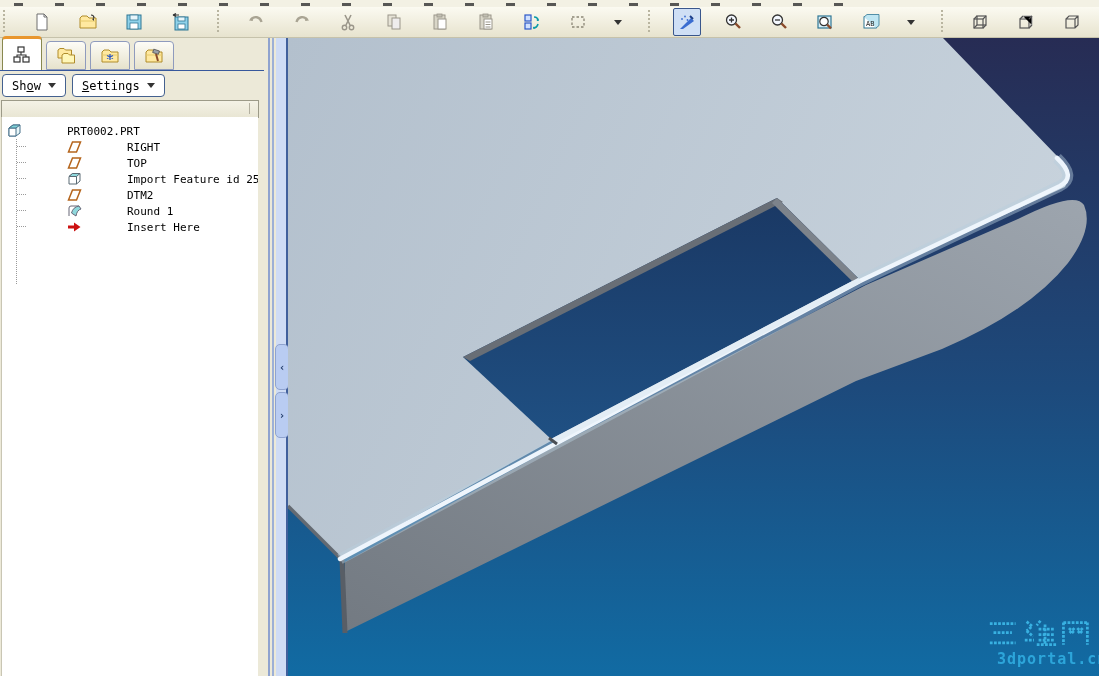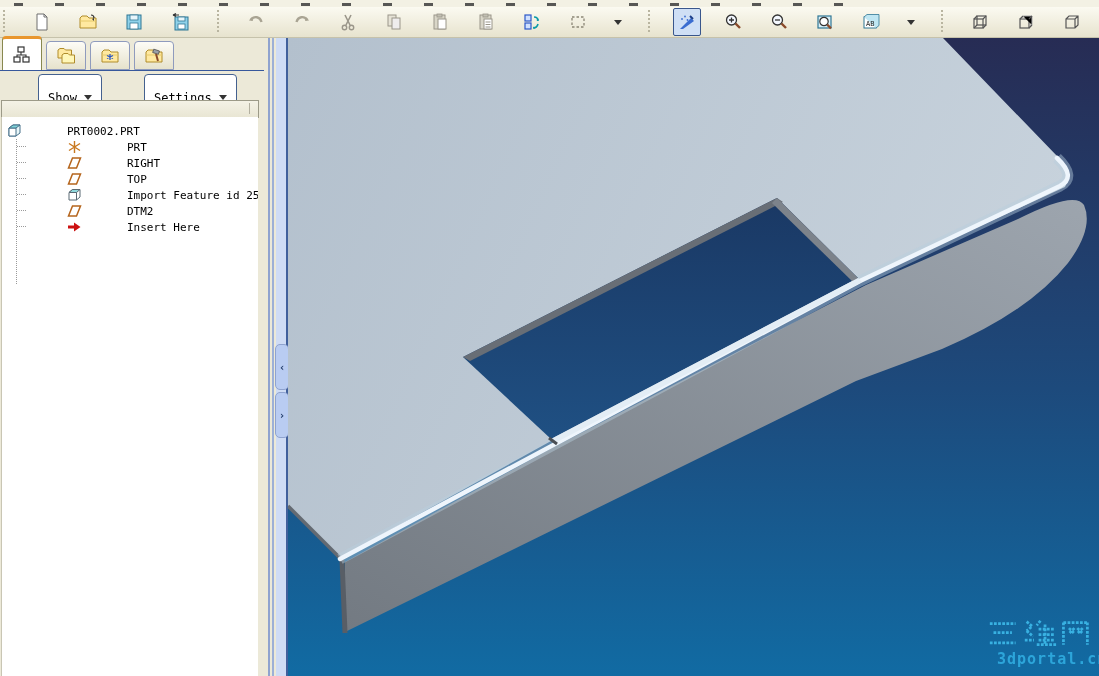--- a/index.html
+++ b/index.html
@@ -27,23 +27,23 @@
       border-top:5px solid #333;}
   
   .left-panel{position:absolute;left:0;top:38px;width:264px;height:638px;background:#ece9d8;}
   .tabrow{position:absolute;left:2px;top:2px;height:30px;display:flex;gap:4px;align-items:flex-end;}
   .tab{width:38px;height:27px;display:flex;align-items:center;justify-content:center;
       background:linear-gradient(#fdfcf6,#e6e2cc);border:1px solid #8f9bbd;border-radius:4px 4px 0 0;}
   .tab.active{height:31px;background:#fff;border:1px solid #88884f;border-bottom:none;
       border-top:3px solid #e8962e;}
   .tabrow-base{position:absolute;left:0;top:32px;width:264px;height:1px;background:#37589c;}
   .btnrow{position:absolute;left:2px;top:36px;height:24px;display:flex;gap:6px;}
-  .dropbtn{height:21px;padding:12px 9px;display:flex;align-items:center;gap:7px;background:#fff;
+  .dropbtn{height:21px;padding:0 9px;display:flex;align-items:center;gap:7px;background:#fff;
       border:1px solid #44618f;border-radius:4px;font-family:"DejaVu Sans Mono",monospace;
-      font-size:12px;color:#000;margin-left:36px;}
+      font-size:12px;color:#000;}
   .dropbtn u{text-decoration:underline;}
   .tree-header{position:absolute;left:1px;top:62px;width:256px;height:16px;
       background:linear-gradient(#f4f2e6,#e9e6d4);border:1px solid #9c9a88;}
   .tree-header .col-div{position:absolute;right:8px;top:2px;width:1px;height:11px;background:#b3b0a0;}
   .tree-box{position:absolute;left:1px;top:79px;width:256px;height:559px;background:#fff;
       border-left:1px solid #c9c6b4;overflow:hidden;}
   .tree{position:relative;padding-top:6px;font-family:"DejaVu Sans Mono",monospace;
       font-size:11px;color:#000;}
   .rail{position:absolute;left:14px;top:22px;height:145px;border-left:1px dotted #9a9a9a;}
   .trow{height:16px;display:flex;align-items:center;white-space:nowrap;gap:40px;}
@@ -342,29 +342,20 @@
         <span class="ticon">
           <svg width="15" height="14" viewBox="0 0 15 14">
             <path d="M2 4 L6 1 H13 V9 L9 12 H2 z" fill="#e8f6f8" stroke="#46708a" stroke-width="1"></path>
             <path d="M2 4 H9 V12 H2 z" fill="#fff" stroke="#46708a" stroke-width="1"></path>
             <path d="M2 4 L6 1 H13 L9 4 z" fill="#7fd4d8" stroke="#46708a" stroke-width="1"></path>
           </svg>
         </span>
         <span>PRT0002.PRT</span>
       </div>
 
-      <div class="trow child">
-        <span class="stub"></span>
-        <span class="ticon">
-          <svg width="15" height="14" viewBox="0 0 15 14">
-            <path d="M7.5 1 V13 M2 3.5 L13 10.5 M13 3.5 L2 10.5" stroke="#c8781e" stroke-width="1.4"></path>
-          </svg>
-        </span>
-        <span>PRT</span>
-      </div>
 
       <div class="trow child">
         <span class="stub"></span>
         <span class="ticon">
           <svg width="15" height="14" viewBox="0 0 15 14">
             <path d="M1.5 12 L5.5 2 H13.5 L9.5 12 z" fill="none" stroke="#b5651d" stroke-width="1.5"></path>
           </svg>
         </span>
         <span>RIGHT</span>
       </div>
@@ -396,20 +387,30 @@
       <div class="trow child">
         <span class="stub"></span>
         <span class="ticon">
           <svg width="15" height="14" viewBox="0 0 15 14">
             <path d="M1.5 12 L5.5 2 H13.5 L9.5 12 z" fill="none" stroke="#b5651d" stroke-width="1.5"></path>
           </svg>
         </span>
         <span>DTM2</span>
       </div>
 
+      <div class="trow child">
+        <span class="stub"></span>
+        <span class="ticon">
+          <svg width="15" height="14" viewBox="0 0 15 14">
+            <path d="M2 12 V4 Q2 2 4 2 H12" fill="#fff" stroke="#667" stroke-width="1"></path>
+            <path d="M12 2 Q6 3 4.5 9 L9 12 Q10 6 14 5 z" fill="#8fd8dc" stroke="#667" stroke-width="1"></path>
+          </svg>
+        </span>
+        <span>Round 1</span>
+      </div>
 
       <div class="trow child">
         <span class="stub"></span>
         <span class="ticon">
           <svg width="15" height="14" viewBox="0 0 15 14">
             <path d="M1 5.5 h6 V2.5 L13.5 7 L7 11.5 V8.5 H1 z" fill="#cc1111"></path>
           </svg>
         </span>
         <span>Insert Here</span>
       </div>

